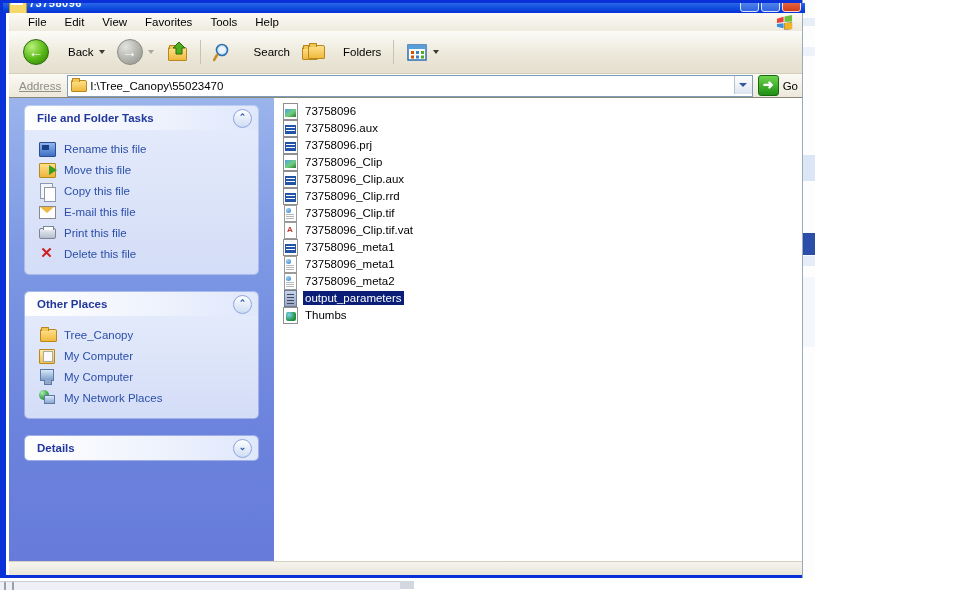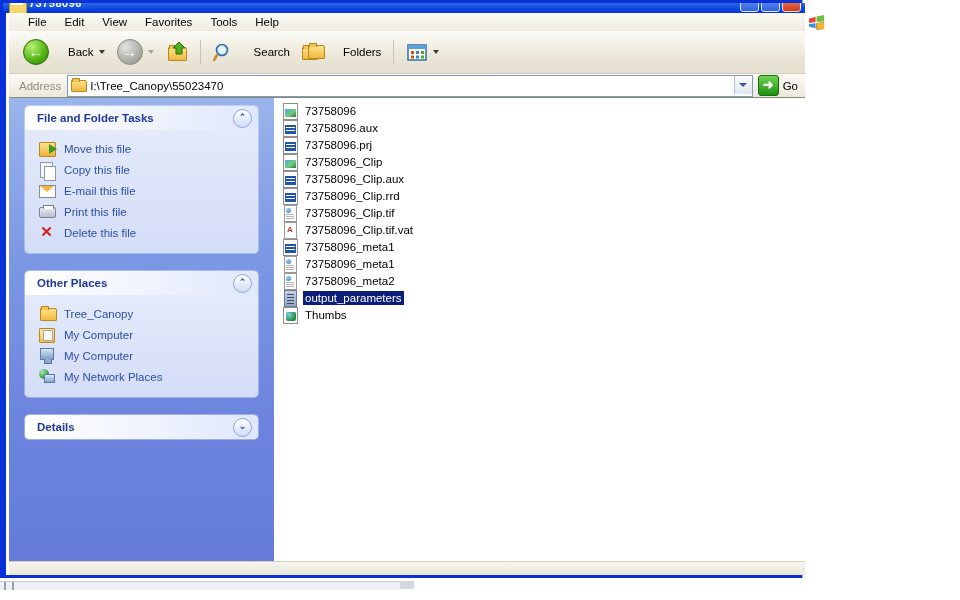--- a/index.html
+++ b/index.html
@@ -14,21 +14,21 @@
   .bgwin .bg-a{position:absolute;left:0;top:18px;width:12px;height:8px;background:#e8eef8;}
   .bgwin .bg-b{position:absolute;left:0;top:47px;width:12px;height:9px;background:#eef2fa;}
   .bgwin .bg-c{position:absolute;left:0;top:155px;width:12px;height:26px;background:#dce6f6;}
   .bgwin .bg-d{position:absolute;left:0;top:233px;width:12px;height:22px;background:#2b4fa8;}
   .bgwin .bg-e{position:absolute;left:0;top:256px;width:12px;height:10px;background:#e6edf8;}
   .bgwin .bg-f{position:absolute;left:0;top:277px;width:12px;height:70px;background:#f4f7fc;}
 
   
   .win{position:absolute;left:0;top:0;width:802px;height:578px;background:#0a30d8;
        border:3px solid #0a30d8;box-sizing:border-box;}
-  .win-inner{position:absolute;left:3px;top:0;width:796px;height:572px;background:#fff;overflow:hidden;padding-left:32px;}
+  .win-inner{position:absolute;left:3px;top:0;width:796px;height:572px;background:#fff;overflow:hidden;}
 
   
   .titlebar{position:absolute;left:0;top:0;width:802px;height:10px;
     background:linear-gradient(to bottom,#2a67e8 0%,#0a48dd 60%,#0a30d8 100%);overflow:hidden;}
   .title-ico{position:absolute;left:6px;top:-5px;width:16px;height:14px;background:#f5d76a;border:1px solid #b89530;border-radius:1px;}
   .title-ico:after{content:"";position:absolute;left:1px;top:4px;width:12px;height:2px;background:#fff;}
   .title-text{position:absolute;left:26px;top:-6px;color:#fff;font-weight:bold;font-size:11px;white-space:nowrap;letter-spacing:.5px;}
   .wbtns{position:absolute;right:4px;top:-8px;display:flex;gap:2px;}
   .wbtn{width:17px;height:15px;border:1px solid #dce6ff;border-radius:3px;
         background:linear-gradient(to bottom,#6f9cf5,#2f63e0);}
@@ -53,21 +53,21 @@
   .tb-caret.dim{border-top-color:#aaa69a;}
   .circ{width:24px;height:24px;border-radius:50%;position:relative;}
   .circ.green{background:radial-gradient(circle at 33% 28%,#b9f07a,#55b613 55%,#2e7a06);border:1px solid #2c6b08;}
   .circ.grey{background:radial-gradient(circle at 33% 28%,#e2e2df,#b3b3ad 55%,#8e8e88);border:1px solid #8a8a84;}
   .arrowglyph{position:absolute;left:0;top:0;width:100%;height:100%;color:#fff;font-size:15px;line-height:23px;text-align:center;font-weight:bold;}
 
   
   .addrbar{position:absolute;left:3px;top:71px;width:796px;height:24px;
     background:linear-gradient(to bottom,#fbfaf4,#ece8da);border-bottom:1px solid #8a8678;
     display:flex;align-items:center;box-sizing:border-box;}
-  .addr-label{color:#8f8f87;font-size:11.5px;padding:0 6px 0 10px;}
+  .addr-label{color:#8f8f87;font-size:11.5px;padding:0 6px 0 10px;text-decoration:underline;}
   .addr-box{flex:1;height:20px;background:#fff;border:1px solid #7f9db9;display:flex;align-items:center;position:relative;}
   .addr-folder{width:15px;height:13px;margin:0 4px 0 3px;position:relative;flex:0 0 auto;}
   .addr-text{font-size:11.5px;color:#000;white-space:nowrap;}
   .addr-drop{position:absolute;right:0;top:0;width:17px;height:18px;
     background:linear-gradient(to bottom,#fdfdfd,#dfe6f2);border-left:1px solid #b6c3d6;
     display:flex;align-items:center;justify-content:center;}
   .addr-drop .v{width:0;height:0;border-left:4px solid transparent;border-right:4px solid transparent;border-top:4px solid #31589e;}
   .go-btn{display:flex;align-items:center;padding:0 7px 0 5px;cursor:default;}
   .go-ico{width:19px;height:19px;border-radius:3px;background:linear-gradient(to bottom,#6ed44e,#1f8f13);
     border:1px solid #156b0c;color:#fff;font-size:13px;line-height:18px;text-align:center;font-weight:bold;}
@@ -280,20 +280,26 @@
         <div class="sidebar">
 
           <div class="panel">
             <div class="panel-head">
               <span class="panel-title">File and Folder Tasks</span>
               <span class="chev">⌃</span>
             </div>
             <div class="panel-body">
               <div class="task">
                 <span class="ico">
+                    <span class="i-rename"></span>
+                  </span>
+                <span class="txt">Rename this file</span>
+              </div>
+              <div class="task">
+                <span class="ico">
                     <span class="i-move"></span>
                   </span>
                 <span class="txt">Move this file</span>
               </div>
               <div class="task">
                 <span class="ico">
                     <span class="i-copy"></span>
                   </span>
                 <span class="txt">Copy this file</span>
               </div>

